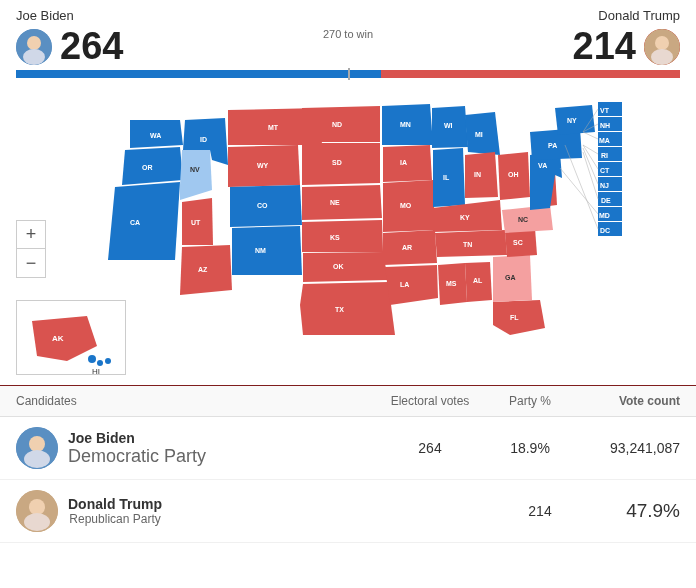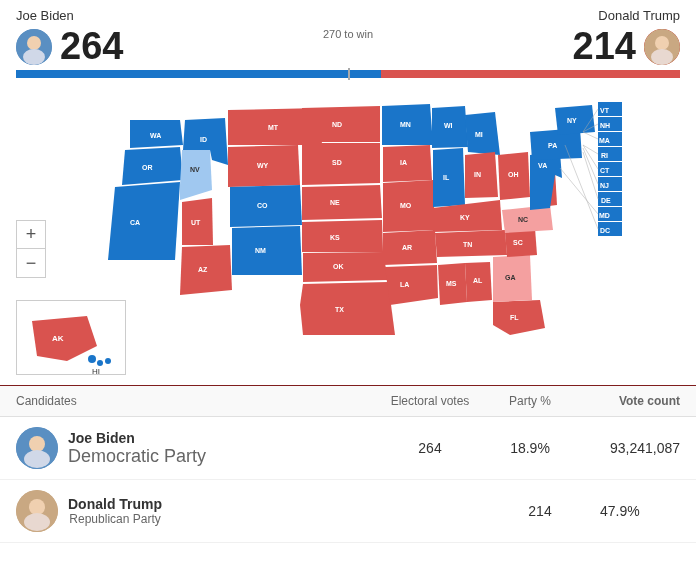--- a/index.html
+++ b/index.html
@@ -266,17 +266,17 @@
               <ellipse cx="21" cy="17" rx="8" ry="8" fill="#f0d0b0"></ellipse>
               <ellipse cx="21" cy="32" rx="13" ry="9" fill="#e8d8d0"></ellipse>
             </svg>
         </div>
         <div>
           <div style="font-weight:bold; font-size:14px;">Donald Trump</div>
           <div style="font-size:12px; color:#666;text-align:center;">Republican Party</div>
         </div>
       </div>
       <div style="width:120px; text-align:center; font-size:14px;">214</div>
-      <div style="width:80px; text-align:left; font-size:14px;">47.9%</div>
+      <div style="width:80px; text-align:right; font-size:19px;">47.9%</div>
     </div>
   </div>
 
 </div>
 
 </body></html>

